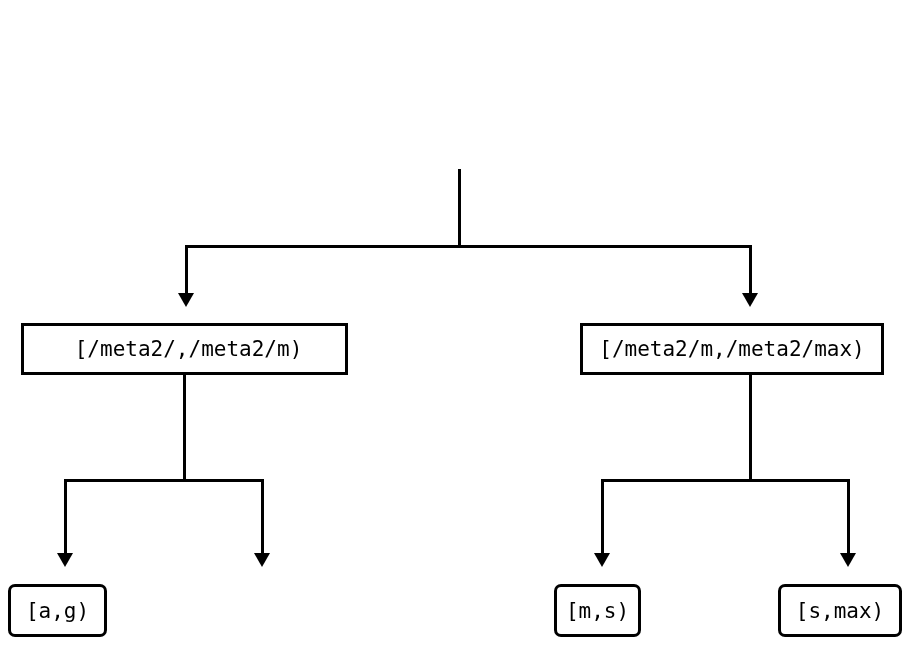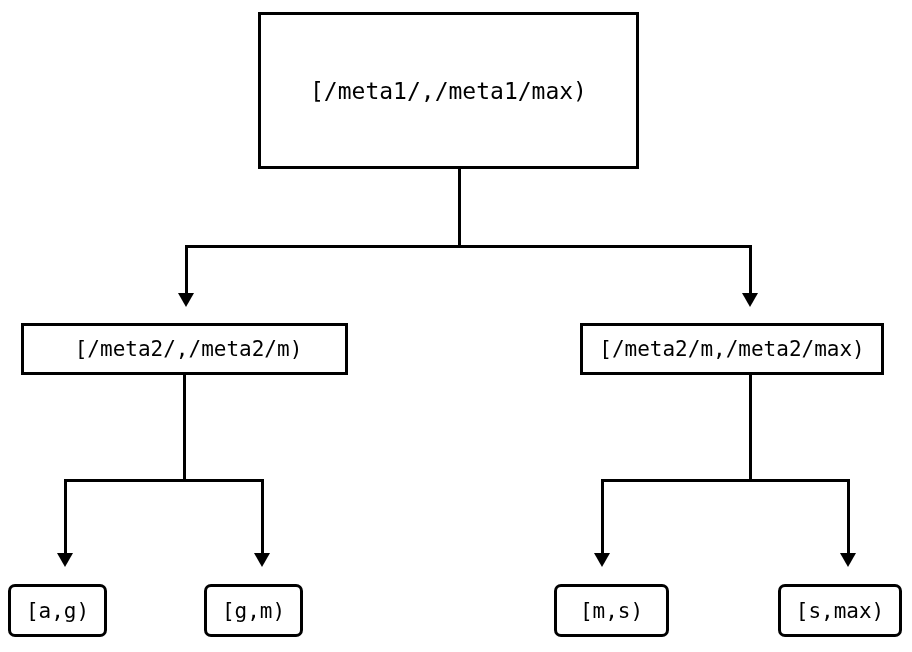--- a/index.html
+++ b/index.html
@@ -65,21 +65,21 @@
   .node-leaf {
     top: 584px;
     height: 53px;
     border-radius: 7px;
   }
   .node-leaf .node-label {
     font-size: 21px;
   }
   .node-leaf-1 { left: 8px;   width: 99px; }
   .node-leaf-2 { left: 204px; width: 99px; }
-  .node-leaf-3 { left: 554px; width: 115px; }
+  .node-leaf-3 { left: 554px; width: 87px; }
   .node-leaf-4 { left: 778px; width: 124px; text-align: center; }
 
   
   .conn-v {
     position: absolute;
     width: 3px;
     background: #000000;
   }
   .conn-h {
     position: absolute;
@@ -117,23 +117,20 @@
   .drop-leaf-3    { left: 601px; top: 479px;  height: 76px; }
   .drop-leaf-4    { left: 847px; top: 479px;  height: 76px; }
   .arrow-leaf-3   { left: 594px; top: 553px; }
   .arrow-leaf-4   { left: 840px; top: 553px; }
 </style>
 </head>
 <body>
 
 <div id="diagram-canvas">
 
-  <div class="node-box node-root">
-    <span class="node-label">[/meta1/,/meta1/max)</span>
-  </div>
 
   <div class="conn-v stem-root"></div>
   <div class="conn-h bar-root"></div>
   <div class="conn-v drop-mid-left"></div>
   <div class="conn-v drop-mid-right"></div>
   <div class="arrow-head arrow-mid-left"></div>
   <div class="arrow-head arrow-mid-right"></div>
 
   <div class="node-box node-mid node-mid-left">
     <span class="node-label">[/meta2/,/meta2/m)</span>
@@ -154,23 +151,20 @@
   <div class="conn-h bar-right"></div>
   <div class="conn-v drop-leaf-3"></div>
   <div class="conn-v drop-leaf-4"></div>
   <div class="arrow-head arrow-leaf-3"></div>
   <div class="arrow-head arrow-leaf-4"></div>
 
   <div class="node-box node-leaf node-leaf-1">
     <span class="node-label">[a,g)</span>
   </div>
 
-  <div class="node-box node-leaf node-leaf-2">
-    <span class="node-label">[g,m)</span>
-  </div>
 
   <div class="node-box node-leaf node-leaf-3">
     <span class="node-label">[m,s)</span>
   </div>
 
   <div class="node-box node-leaf node-leaf-4">
     <span class="node-label">[s,max)</span>
   </div>
 
 </div>

